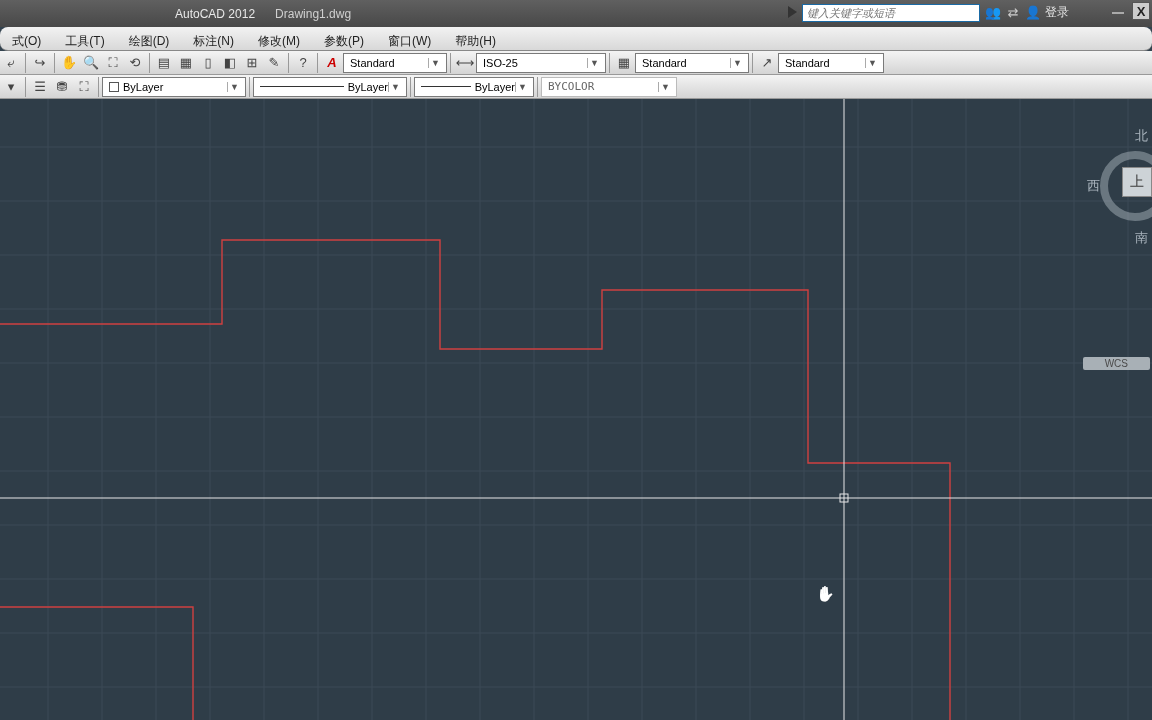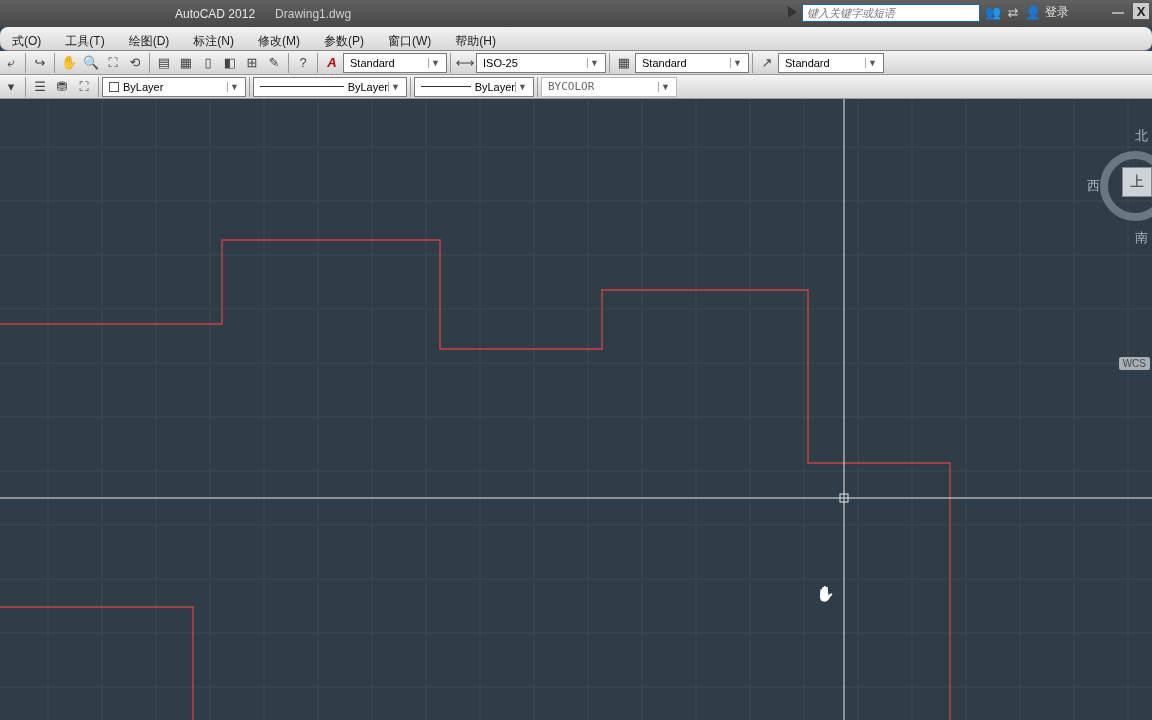--- a/index.html
+++ b/index.html
@@ -29,21 +29,21 @@
 
 .canvas { position: absolute; left: 0; top: 99px; right: 0; bottom: 0; background: #2f3d48; overflow: hidden; }
 .canvas svg { position: absolute; left: 0; top: 0; }
 
 .viewcube { position: absolute; right: 0; top: 8px; width: 70px; height: 150px; color: #a9b4bd; font-size: 13px; pointer-events: none; }
 .viewcube .n { position: absolute; top: 20px; right: 4px; }
 .viewcube .w { position: absolute; top: 70px; right: 52px; }
 .viewcube .s { position: absolute; top: 122px; right: 4px; }
 .viewcube .face { position: absolute; top: 60px; right: 0; width: 30px; height: 30px; background: #cdd3d7; color: #3a3a3a; display: flex; align-items: center; justify-content: center; font-size: 14px; font-weight: 500; border: 1px solid #888; }
 .viewcube .ring { position: absolute; top: 44px; right: -18px; width: 70px; height: 70px; border: 8px solid rgba(180,190,198,0.45); border-radius: 50%; }
-.wcs { position: absolute; top: 258px; right: 2px; background: #a8b0b6; color: #4a4a4a; font-size: 10px; padding: 1px 4px; border-radius: 2px; }
+.wcs { position: absolute; top: 258px; right: 2px; background: #a8b0b6; color: #4a4a4a; font-size: 10px; padding: 1px 22px; border-radius: 2px; }
 .handcursor { position: absolute; left: 816px; top: 486px; font-size: 15px; filter: grayscale(1) brightness(1.5); }
 </style>
 </head>
 <body>
 
 <div class="titlebar">
   <span class="app">AutoCAD 2012</span>
   <span class="doc">Drawing1.dwg</span>
   <div class="play"></div>
   <input class="search" placeholder="键入关键字或短语" style="">

